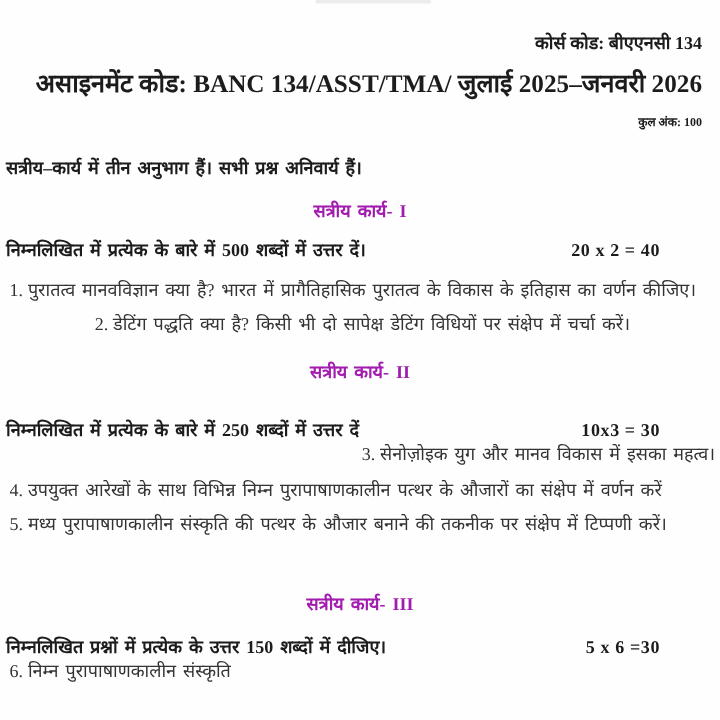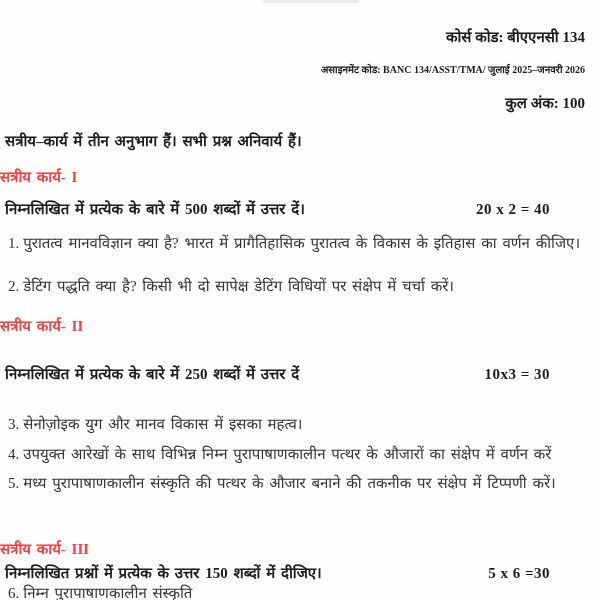--- a/index.html
+++ b/index.html
@@ -30,33 +30,34 @@
   }
   .doc-header {
     padding-top: 27px;
     padding-right: 15px;
     text-align: right;
     font-weight: bold;
     color: #1c1c1c;
   }
   .hdr-line { white-space: nowrap; }
   .hdr-line.course { font-size: 15px; }
-  .hdr-line.asgn   { margin-top: 13px; font-size: 10px; }
-  .hdr-line.total  { margin-top: 13px; font-size: 15px; }
+  .hdr-line.asgn   { margin-top: 13px; font-size: 21px; }
+  .hdr-line.total  { margin-top: 13px; font-size: 10px; }
   .note {
     margin-top: 18px;
     margin-left: 5px;
     font-weight: bold;
     color: #1c1c1c;
     white-space: nowrap;
     word-spacing: 2px;
   }
   .sec-title {
+    text-align: center;
     font-weight: bold;
-    color: #ef4444;
+    color: #a21caf;
     white-space: nowrap;
     word-spacing: 2px;
   }
   .instr-row {
     display: flex;
     justify-content: space-between;
     align-items: baseline;
     margin-left: 5px;
     font-weight: bold;
     color: #1c1c1c;
@@ -77,28 +78,28 @@
     white-space: nowrap;
     word-spacing: 2px;
     overflow: hidden;
   }
   .q .qnum { margin-right: 4px; }
 
   
   .t-sec1  { margin-top: 16px; }
   .r-sec1  { margin-top: 12px; text-align: right; }
   .q1      { margin-top: 14px; }
-  .q2      { margin-top: 23px; }
+  .q2      { margin-top: 8px; text-align: center; }
   .t-sec2  { margin-top: 20px; }
   .r-sec2  { margin-top: 28px; }
-  .q3      { margin-top: 30px; }
+  .q3      { margin-top: 0; text-align: right; }
   .q4      { margin-top: 10px; }
   .q5      { margin-top: 9px; }
   .t-sec3  { margin-top: 46px; }
-  .r-sec3  { margin-top: 4px; }
+  .r-sec3  { margin-top: 16px; }
   .q6      { }
 </style>
 </head>
 <body>
 
 <div class="page">
 
   <div class="top-smudge"></div>
 
   <div class="doc-header">

